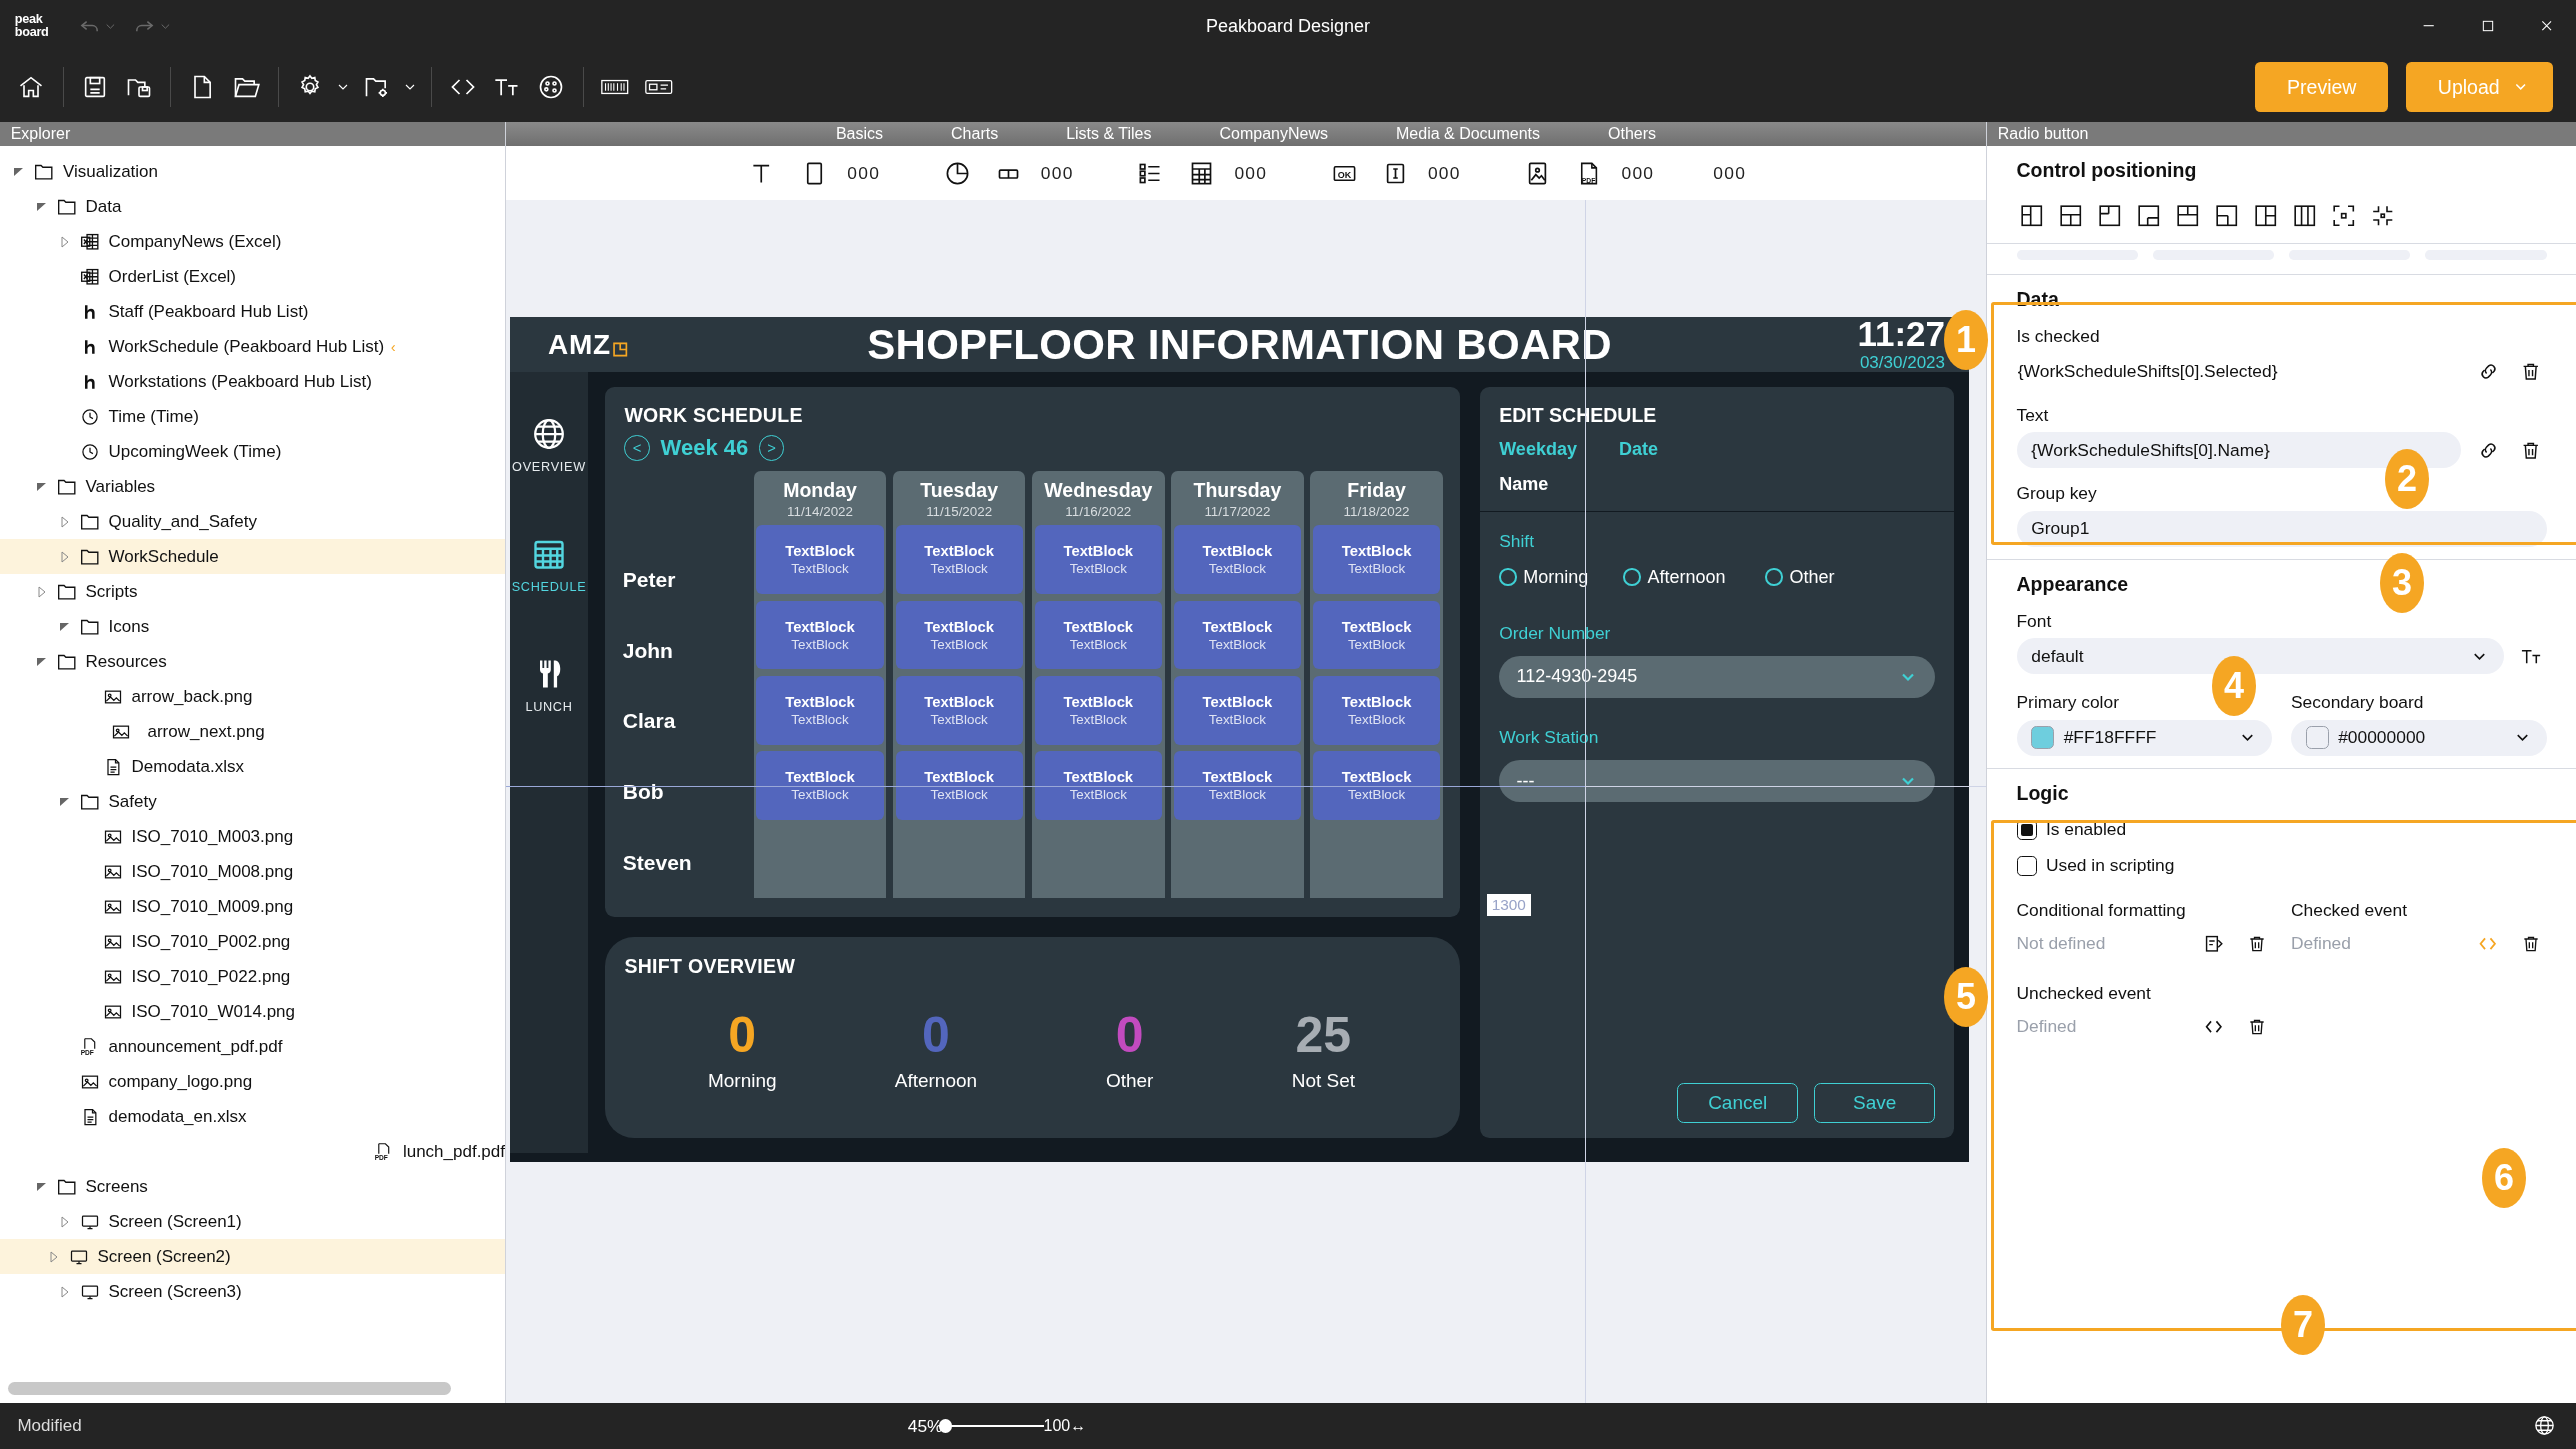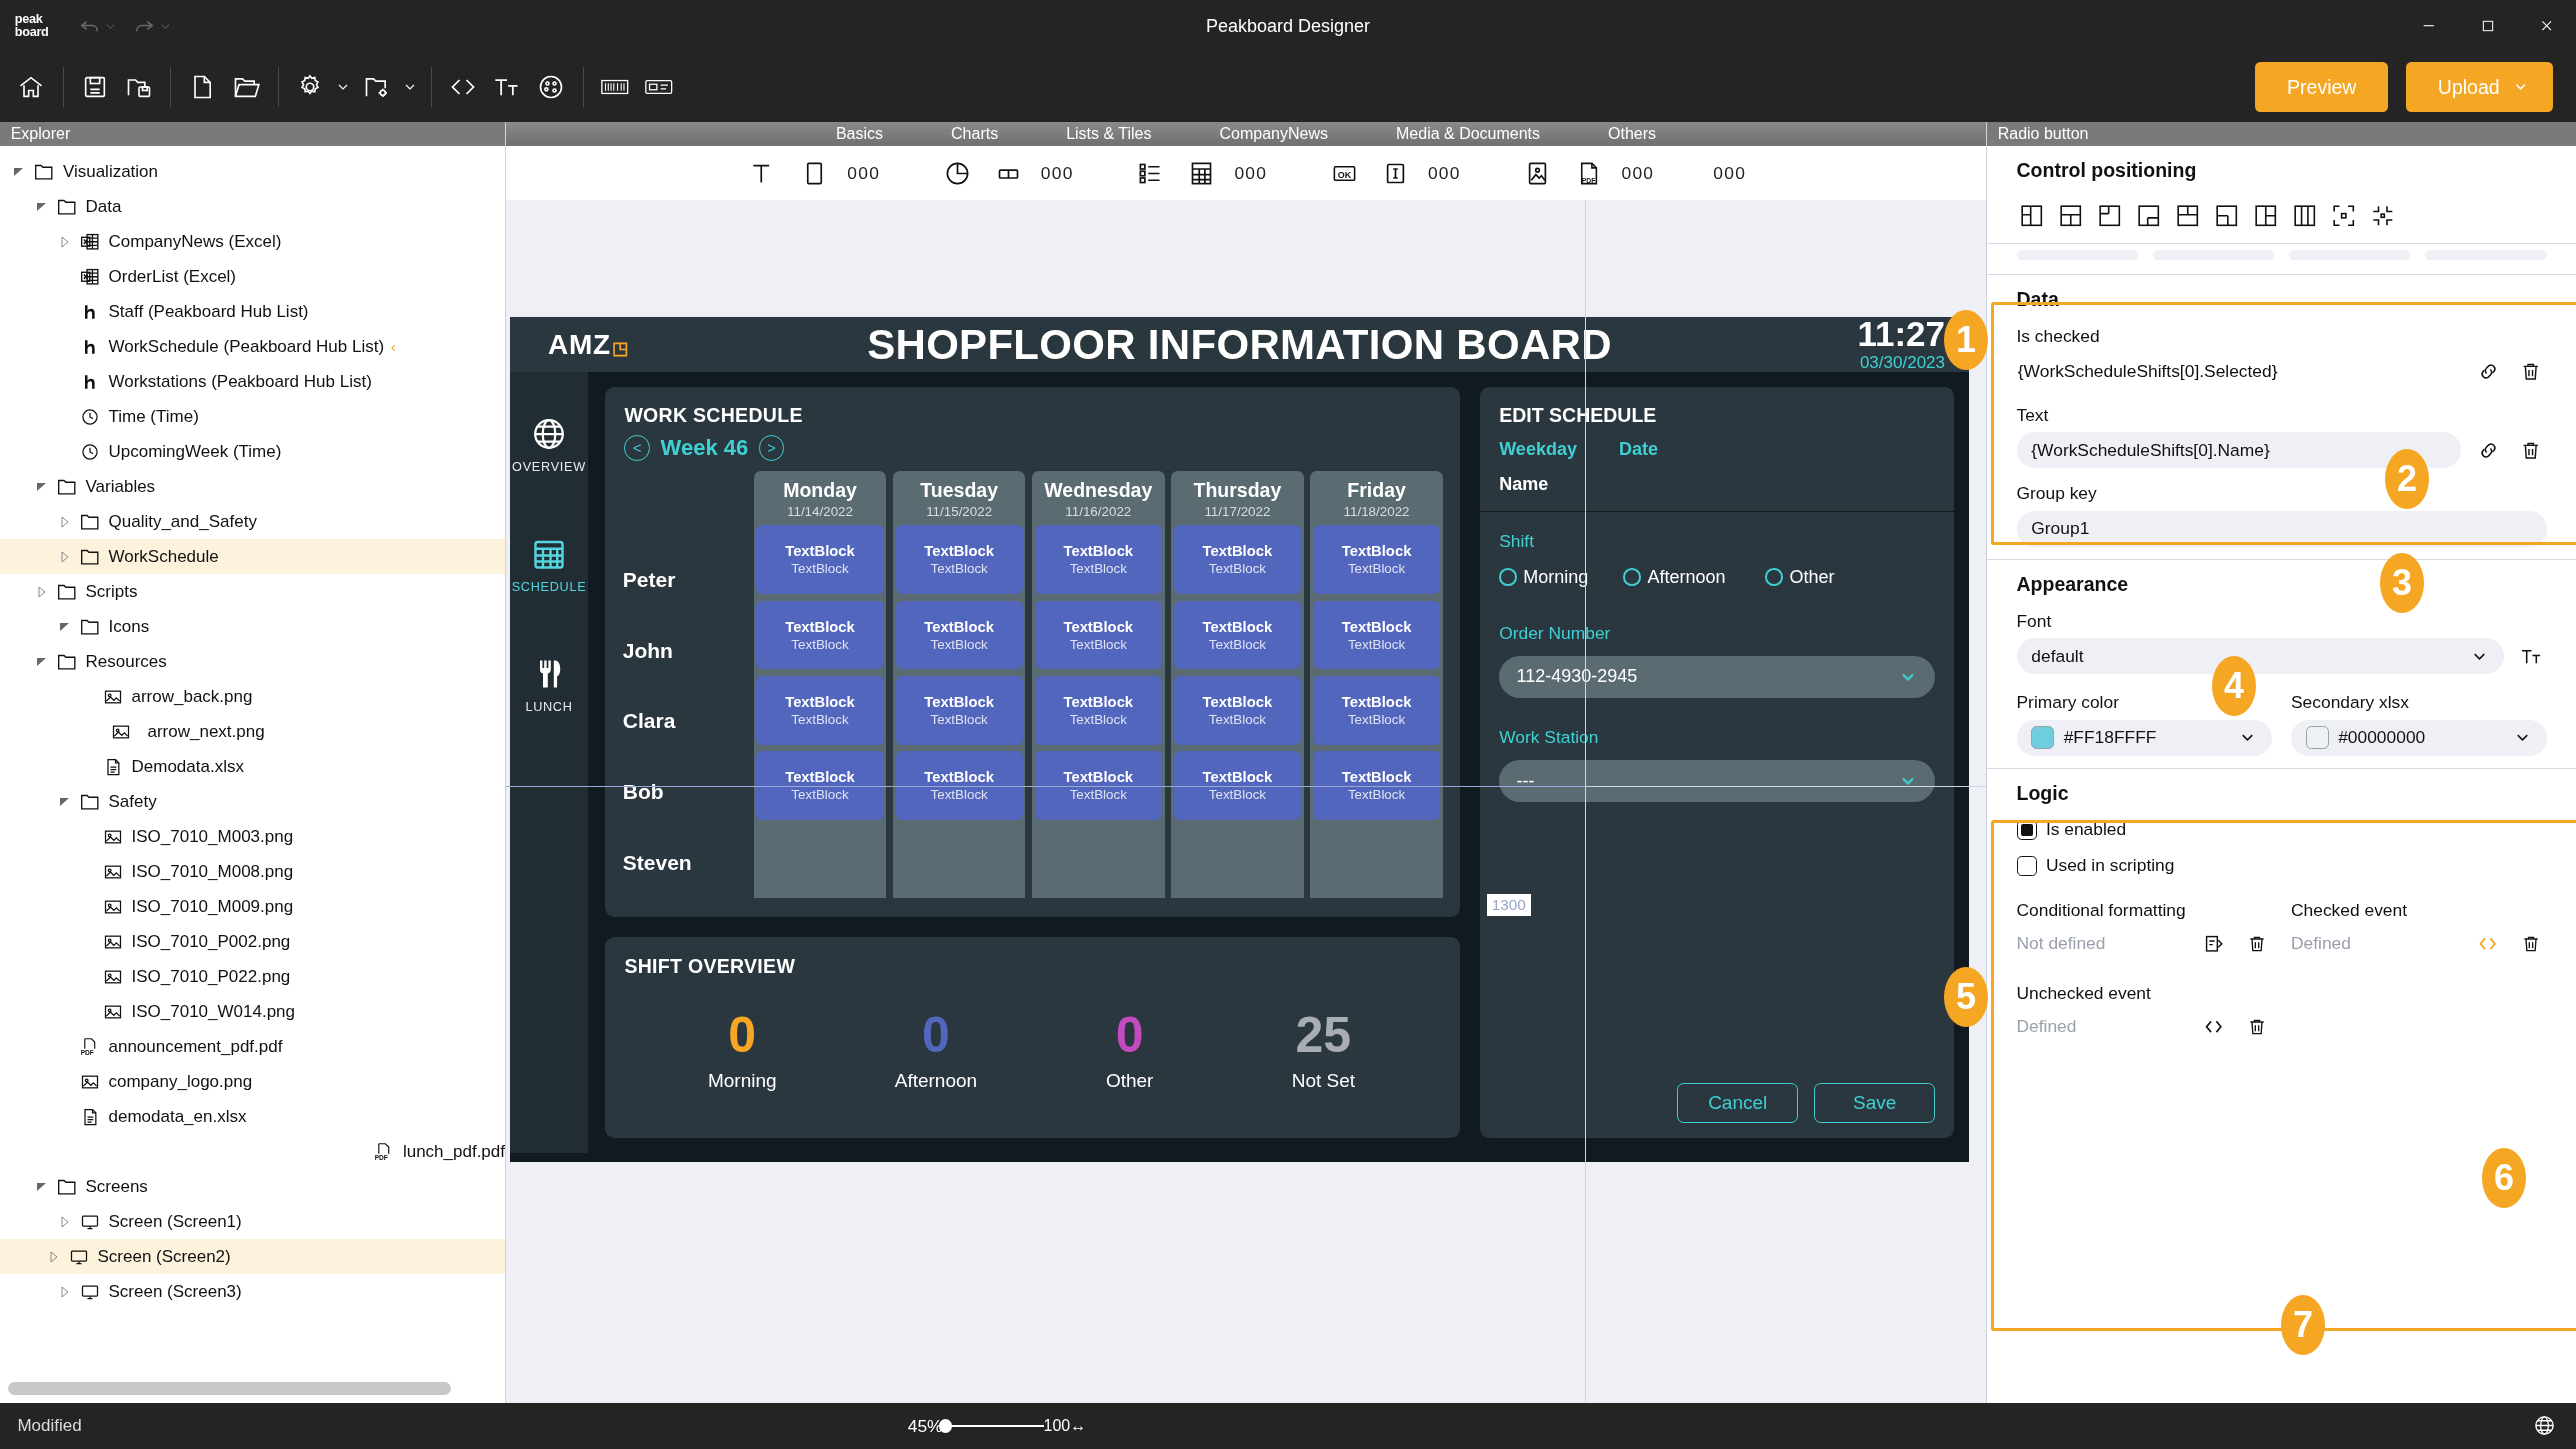--- a/index.html
+++ b/index.html
@@ -121,21 +121,21 @@
   .day-hd { text-align:center; padding:8px 0 6.7px; }
   .day-hd .dn { color:#fff; font-size:19.5px; font-weight:bold; }
   .day-hd .dd { color:#d8dde0; font-size:13.4px; margin-top:2px; }
   .day-cells { flex:1 1 auto; display:flex; flex-direction:column; gap:6.7px; padding:0 2.7px 2.7px; }
   .tcell { flex:1 1 0; background:#5366bd; border-radius:6px; display:flex; flex-direction:column;
            align-items:center; justify-content:center; cursor:pointer; }
   .tcell .a { color:#fff; font-size:14.8px; font-weight:bold; }
   .tcell .b { color:#dfe3f3; font-size:13.4px; margin-top:2px; }
   .tcell.empty { background:transparent; }
 
-  .shiftov { height:201px; flex:0 0 201px; }
+  .shiftov { height:201px; flex:0 0 201px;border-radius:29px; }
   .ov-row { display:flex; padding:32px 40px 0; }
   .ov-item { flex:1 1 0; text-align:center; }
   .ov-item .num { font-size:50px; font-weight:bold; line-height:51px; }
   .ov-item .lbl { color:#fff; font-size:19px; margin-top:9.4px; }
 
   .col-right { width:474px; flex:0 0 474px; display:flex; flex-direction:column; }
   .edit-card { flex:1 1 auto; background:#2b373f; border-radius:9.4px; display:flex;
                flex-direction:column; overflow:hidden; }
   .edit-top { padding:17.4px 19px 16px; }
   .edit-top .hd { color:#fff; font-weight:bold; font-size:19.5px; }
@@ -1304,21 +1304,21 @@
                 <div class="finput">
                   <span class="swatch" id="sw-primary" style="background: rgb(110, 206, 222);"></span>
                   <span style="flex:1 1 auto; margin-left:9.4px">#FF18FFFF</span>
                   <svg width="19" height="19" viewBox="0 0 24 24" fill="none" stroke="#111" stroke-width="2">
                       <path d="M6 9 L12 15 L18 9"></path>
                     </svg>
                 </div>
               </div>
             </div>
             <div>
-              <div class="flabel">Secondary xlsx</div>
+              <div class="flabel">Secondary board</div>
               <div class="fctl">
                 <div class="finput">
                   <span class="swatch" id="sw-secondary" style="background: transparent;"></span>
                   <span style="flex:1 1 auto; margin-left:9.4px">#00000000</span>
                   <svg width="19" height="19" viewBox="0 0 24 24" fill="none" stroke="#111" stroke-width="2">
                       <path d="M6 9 L12 15 L18 9"></path>
                     </svg>
                 </div>
               </div>
             </div>

